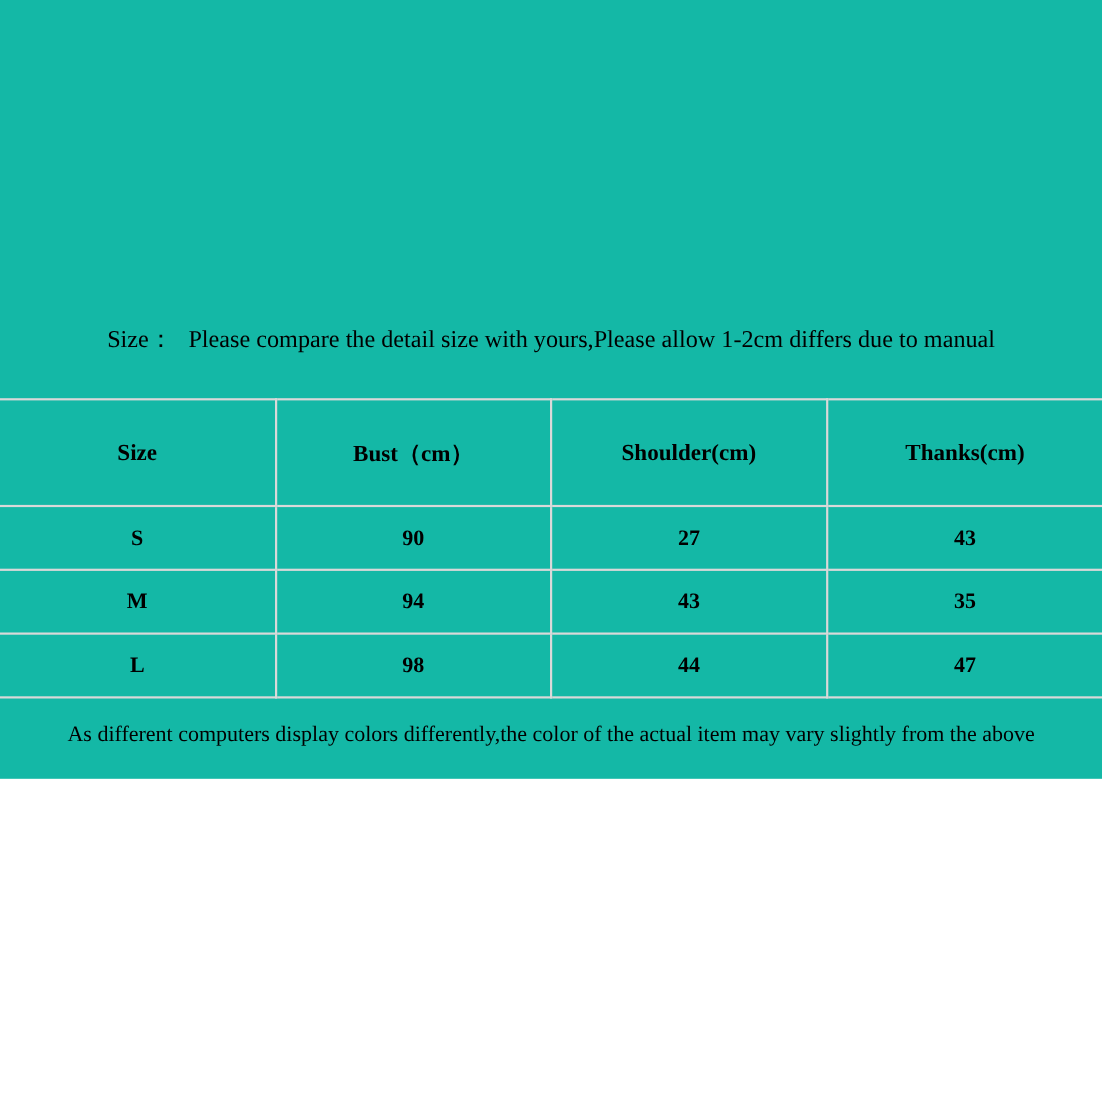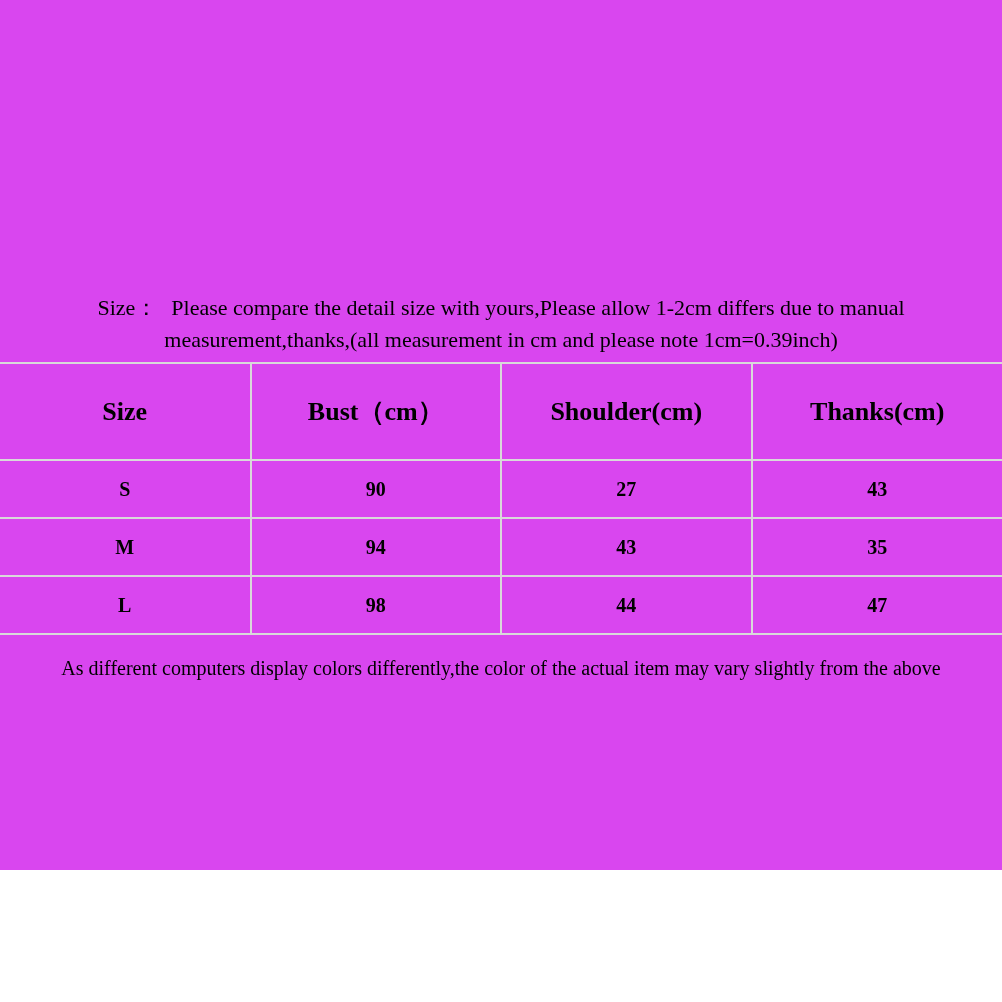--- a/index.html
+++ b/index.html
@@ -11,22 +11,22 @@
     width: 1002px;
     height: 1002px;
     background: #ffffff;
     font-family: "Liberation Serif", "DejaVu Serif", serif;
     color: var(--text-color);
     overflow: hidden;
   }
   .page {
     position: relative;
     width: 1002px;
-    height: 870px;
-    background: #d946ef;
+    height: 708px;
+    background: #14b8a6;
   }
   
   .size-note {
     position: absolute;
     top: 292px;
     left: 0;
     width: 1002px;
     text-align: center;
     font-size: 22px;
     line-height: 32px;
@@ -45,21 +45,21 @@
     table-layout: fixed;
   }
   .size-table th,
   .size-table td {
     border: 2px solid var(--grid-color);
     text-align: center;
     vertical-align: middle;
     font-weight: bold;
     color: var(--text-color);
   }
-  .size-table th { height: 97px; font-size: 26px; }
+  .size-table th { height: 97px; font-size: 21px; }
   .size-table td { height: 58px; font-size: 20px; }
   .size-table th:first-child,
   .size-table td:first-child { border-left: none; }
   .size-table th:last-child,
   .size-table td:last-child { border-right: none; }
   
   .color-note {
     position: absolute;
     top: 652px;
     left: 0;
@@ -70,21 +70,20 @@
     white-space: nowrap;
   }
 </style>
 </head>
 <body>
 
 <div class="page">
 
   <div class="size-note">
     <div><span class="size-label">Size：</span><span>Please compare the detail size with yours,Please allow 1-2cm differs due to manual</span></div>
-    <div>measurement,thanks,(all measurement in cm and please note 1cm=0.39inch)</div>
   </div>
 
   <table class="size-table">
     <thead>
       <tr>
         <th>Size</th>
         <th>Bust（cm）</th>
         <th>Shoulder(cm)</th>
         <th>Thanks(cm)</th>
       </tr>

